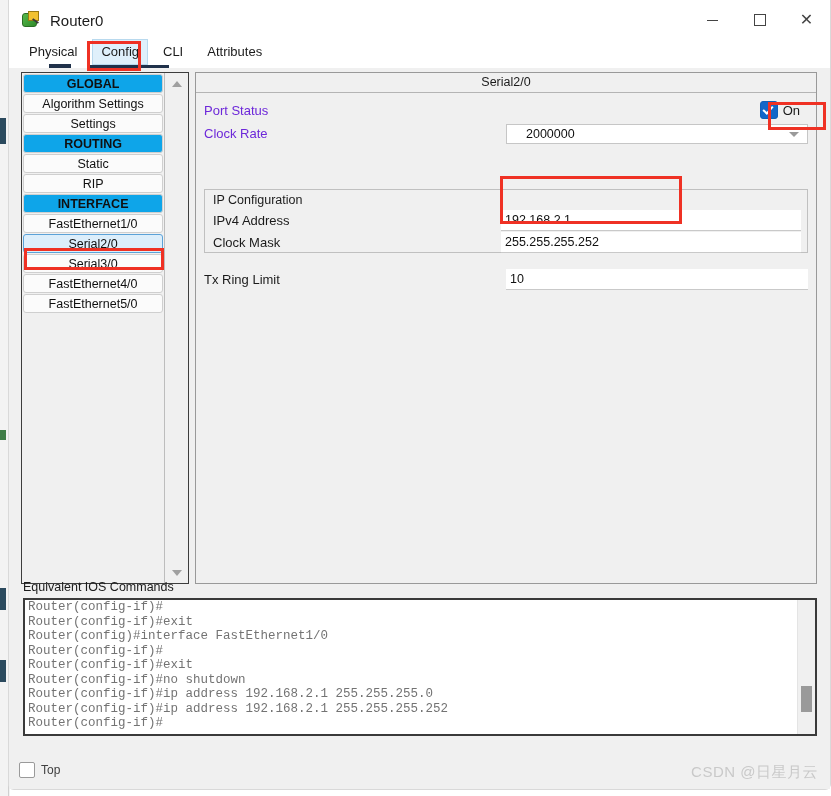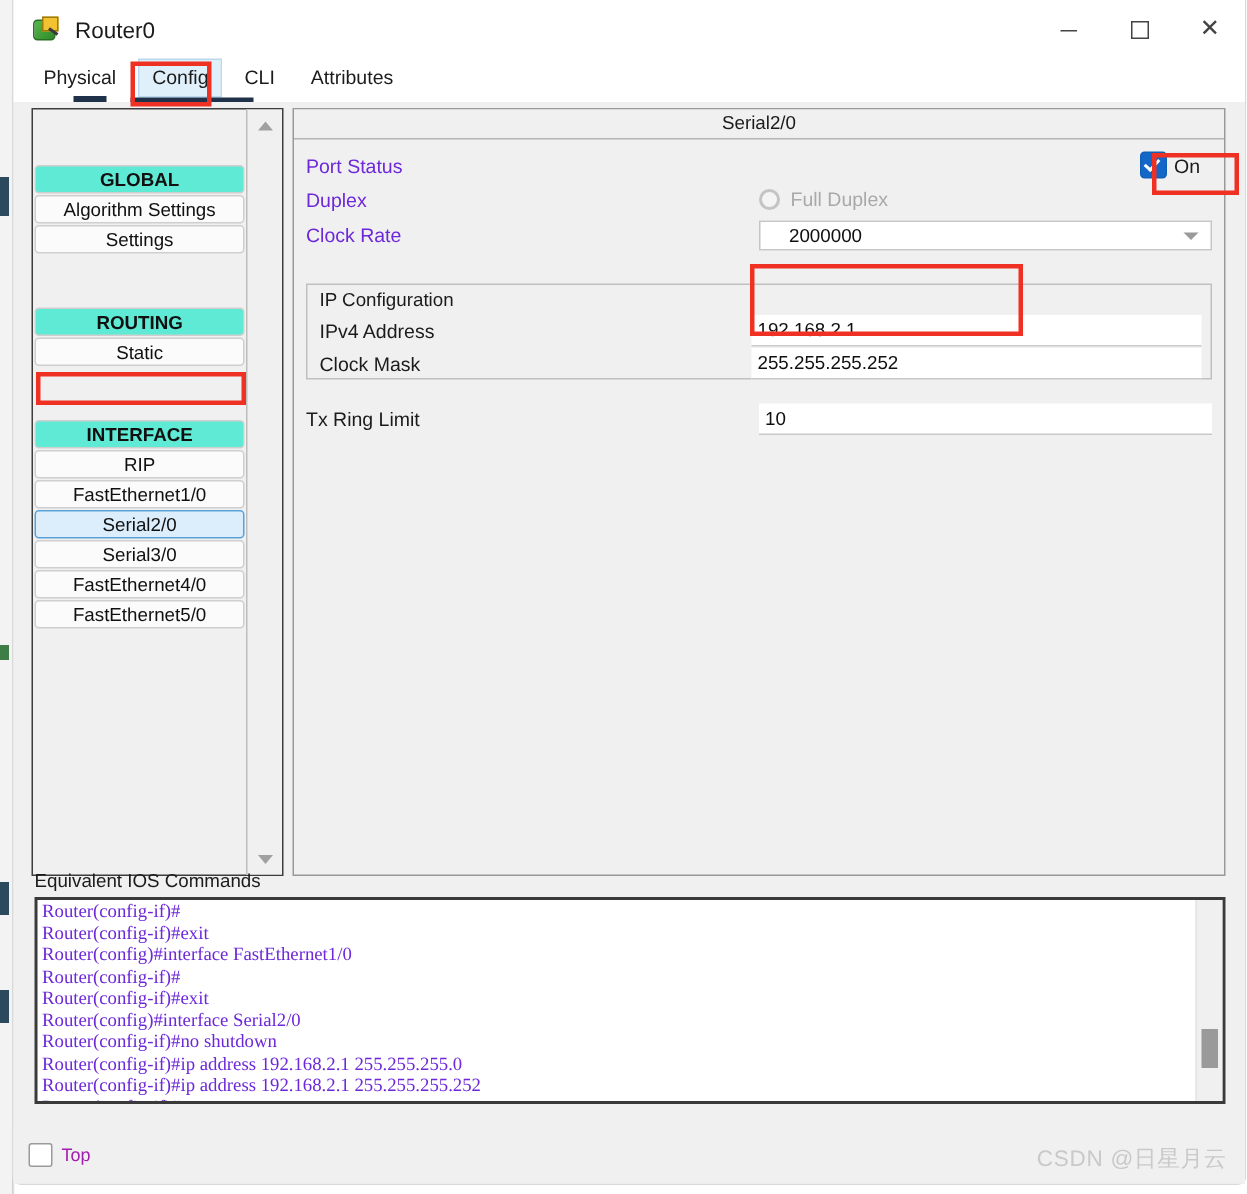--- a/index.html
+++ b/index.html
@@ -190,22 +190,21 @@
     border: 1px solid #cfcfcf;
     border-radius: 3px;
     margin-bottom: 1px;
     box-sizing: border-box;
     cursor: default;
     white-space: nowrap;
     overflow: hidden;
   }
   .side-item.header {
     font-weight: bold;
-    background: #5eead4;
-    margin-top: 36px;
+    background: #0ea5e9;
   }
   .side-item.selected {
     background: #dceefb;
     border: 1px solid #5ba2d8;
   }
   #sidebar-scroll {
     width: 23px;
     background: #f0f0f0;
     border-left: 1px solid #bdbdbd;
     position: relative;
@@ -444,24 +443,24 @@
     overflow: hidden;
     display: flex;
   }
   #ios-lines {
     flex: 1;
     padding: 0 0 0 3px;
     overflow: hidden;
     position: relative;
   }
   #ios-lines .ln {
-    font-family: Liberation Serif, serif;
+    font-family: Liberation Mono, monospace;
     font-size: 12.5px;
     line-height: 14.5px;
-    color: #6d28d9;
+    color: #737373;
     white-space: pre;
   }
   #ios-scroll {
     width: 17px;
     background: #f0f0f0;
     position: relative;
     border-left: 1px solid #e4e4e4;
   }
   #ios-thumb {
     position: absolute;
@@ -489,21 +488,21 @@
     cursor: default;
   }
   #top-check .box {
     width: 14px; height: 14px;
     border: 1px solid #9a9a9a;
     background: #ffffff;
     border-radius: 2px;
   }
   #top-check .t {
     font-size: 12px;
-    color: #a21caf;
+    color: #404040;
   }
   #watermark {
     position: absolute;
     right: 12px;
     top: 10px;
     font-size: 15px;
     color: #c9c9c9;
     letter-spacing: 0.5px;
     white-space: nowrap;
   }
@@ -552,22 +551,22 @@
 
   <div id="content">
 
     <div id="sidebar-wrap">
       <div id="sidebar-list">
         <div class="side-item header">GLOBAL</div>
         <div class="side-item">Algorithm Settings</div>
         <div class="side-item">Settings</div>
         <div class="side-item header">ROUTING</div>
         <div class="side-item">Static</div>
+        <div class="side-item">RIP</div>
         <div class="side-item header">INTERFACE</div>
-        <div class="side-item">RIP</div>
         <div class="side-item">FastEthernet1/0</div>
         <div class="side-item selected">Serial2/0</div>
         <div class="side-item">Serial3/0</div>
         <div class="side-item">FastEthernet4/0</div>
         <div class="side-item">FastEthernet5/0</div>
       </div>
       <div id="sidebar-scroll">
         <div class="sb-arrow up">
             <span class="tri-up"></span>
           </div>
@@ -583,27 +582,20 @@
       <div id="panel-body">
 
         <div class="row">
           <div class="row-label">Port Status</div>
           <div id="portstatus-check">
             <span class="cb"></span>
             <span id="portstatus-label">On</span>
           </div>
         </div>
 
-        <div class="row">
-          <div class="row-label">Duplex</div>
-          <div id="duplex-opt">
-            <span class="radio"></span>
-            <span class="dim-text">Full Duplex</span>
-          </div>
-        </div>
 
         <div class="row">
           <div class="row-label">Clock Rate</div>
           <div id="clockrate-combo">
             <span id="clockrate-value">2000000</span>
             <span class="chev"></span>
           </div>
         </div>
 
         <div id="ipconfig-box">
@@ -631,21 +623,20 @@
 
     <div id="ios-label">Equivalent IOS Commands</div>
     <div id="ios-console">
       <div id="ios-lines">
 
         <div class="ln">Router(config-if)#</div>
         <div class="ln">Router(config-if)#exit</div>
         <div class="ln">Router(config)#interface FastEthernet1/0</div>
         <div class="ln">Router(config-if)#</div>
         <div class="ln">Router(config-if)#exit</div>
-        <div class="ln">Router(config)#interface Serial2/0</div>
         <div class="ln">Router(config-if)#no shutdown</div>
         <div class="ln">Router(config-if)#ip address 192.168.2.1 255.255.255.0</div>
         <div class="ln">Router(config-if)#ip address 192.168.2.1 255.255.255.252</div>
         <div class="ln">Router(config-if)#</div>
       </div>
       <div id="ios-scroll">
         <div id="ios-thumb"></div>
       </div>
     </div>
 

